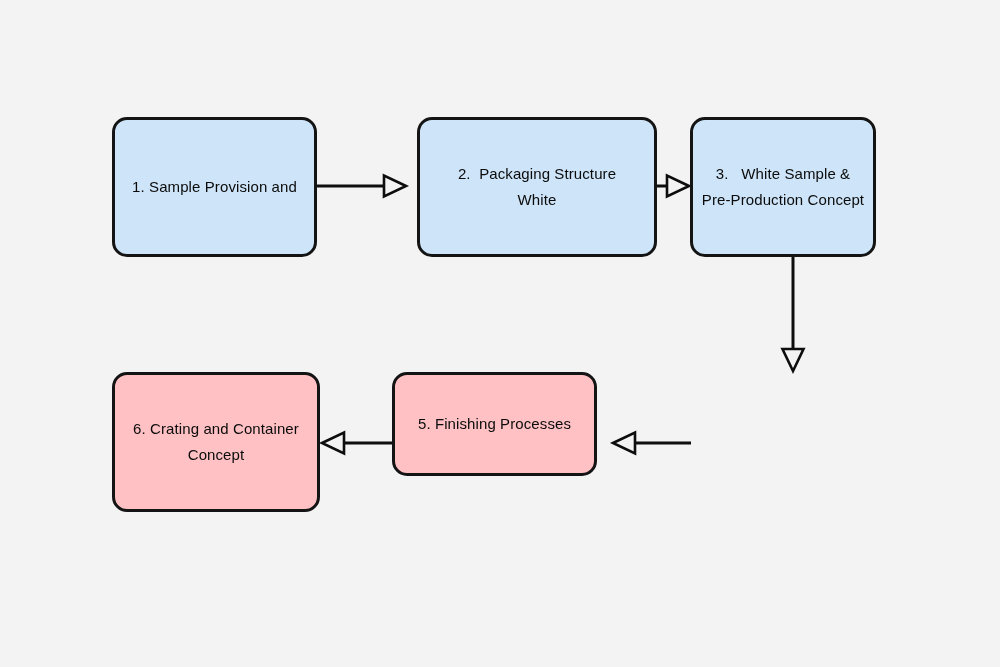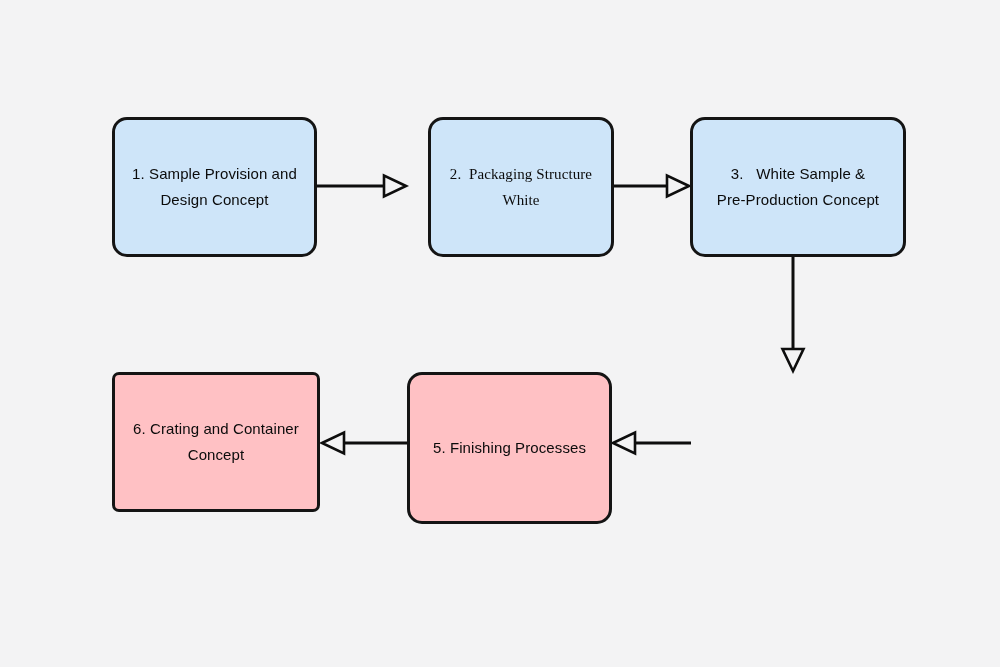--- a/index.html
+++ b/index.html
@@ -36,24 +36,24 @@
     text-align: center;
     font-size: 15px;
     line-height: 26px;
     color: #0b0b0b;
     letter-spacing: 0.1px;
   }
   .node .line {
     white-space: pre-wrap;
   }
   #node-1 { left: 100px; top: 117px; width: 205px; height: 140px; }
-  #node-2 { left: 416px; top: 117px; width: 186px; height: 140px; font-family: Liberation Serif, serif; }
-  #node-3 { left: 678px; top: 117px; width: 216px; height: 140px; }
+  #node-2 { left: 405px; top: 117px; width: 240px; height: 140px; }
+  #node-3 { left: 678px; top: 117px; width: 186px; height: 140px; }
   #node-4 { left: 678px; top: 372px; width: 206px; height: 140px; }
-  #node-5 { left: 395px; top: 372px; width: 205px; height: 152px; }
+  #node-5 { left: 380px; top: 372px; width: 205px; height: 104px; }
   #node-6 { left: 100px; top: 372px; width: 208px; height: 140px; }
 </style>
 </head>
 <body style="background-color: rgb(243, 243, 244);">
 
 <div class="canvas">
 
   <svg class="arrow-layer" width="1000" height="667" viewBox="0 0 1000 667">
     <g>
       <line x1="304" y1="186" x2="373" y2="186" stroke="#0d0d0d" stroke-width="3"></line>
@@ -72,36 +72,35 @@
       <polygon points="601,443 623,432.5 623,453.5" fill="#f3f3f4" stroke="#0d0d0d" stroke-width="2.6"></polygon>
     </g>
     <g>
       <line x1="396" y1="443" x2="332" y2="443" stroke="#0d0d0d" stroke-width="3"></line>
       <polygon points="310,443 332,432.5 332,453.5" fill="#f3f3f4" stroke="#0d0d0d" stroke-width="2.6"></polygon>
     </g>
   </svg>
 
   <div class="node" id="node-1" style="background-color: rgb(206, 229, 249);">
     <div class="line">1. Sample Provision and</div>
-    <div class="line">Design Concept</div>
   </div>
 
   <div class="node" id="node-2" style="background-color: rgb(206, 229, 249);">
     <div class="line">2.  Packaging Structure</div>
     <div class="line">White</div>
   </div>
 
   <div class="node" id="node-3" style="background-color: rgb(206, 229, 249);">
     <div class="line">3.   White Sample &amp;</div>
     <div class="line">Pre-Production Concept</div>
   </div>
 
 
   <div class="node" id="node-5" style="background-color: rgb(255, 193, 196);">
     <div class="line">5. Finishing Processes</div>
   </div>
 
-  <div class="node" id="node-6" style="background-color: rgb(255, 193, 196); border-radius: 7px;">
+  <div class="node" id="node-6" style="background-color: rgb(255, 193, 196);">
     <div class="line">6. Crating and Container</div>
     <div class="line">Concept</div>
   </div>
 
 </div>
 
 </body></html>

